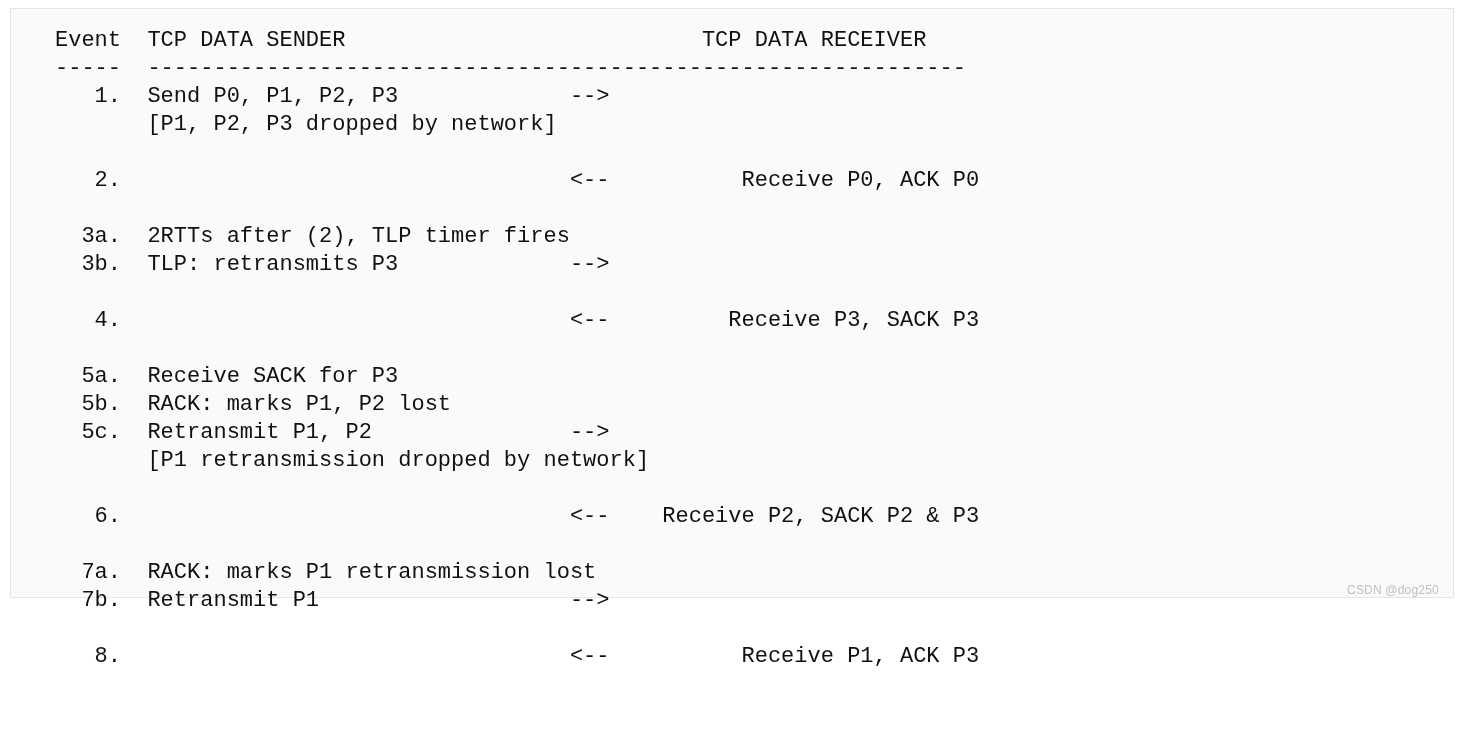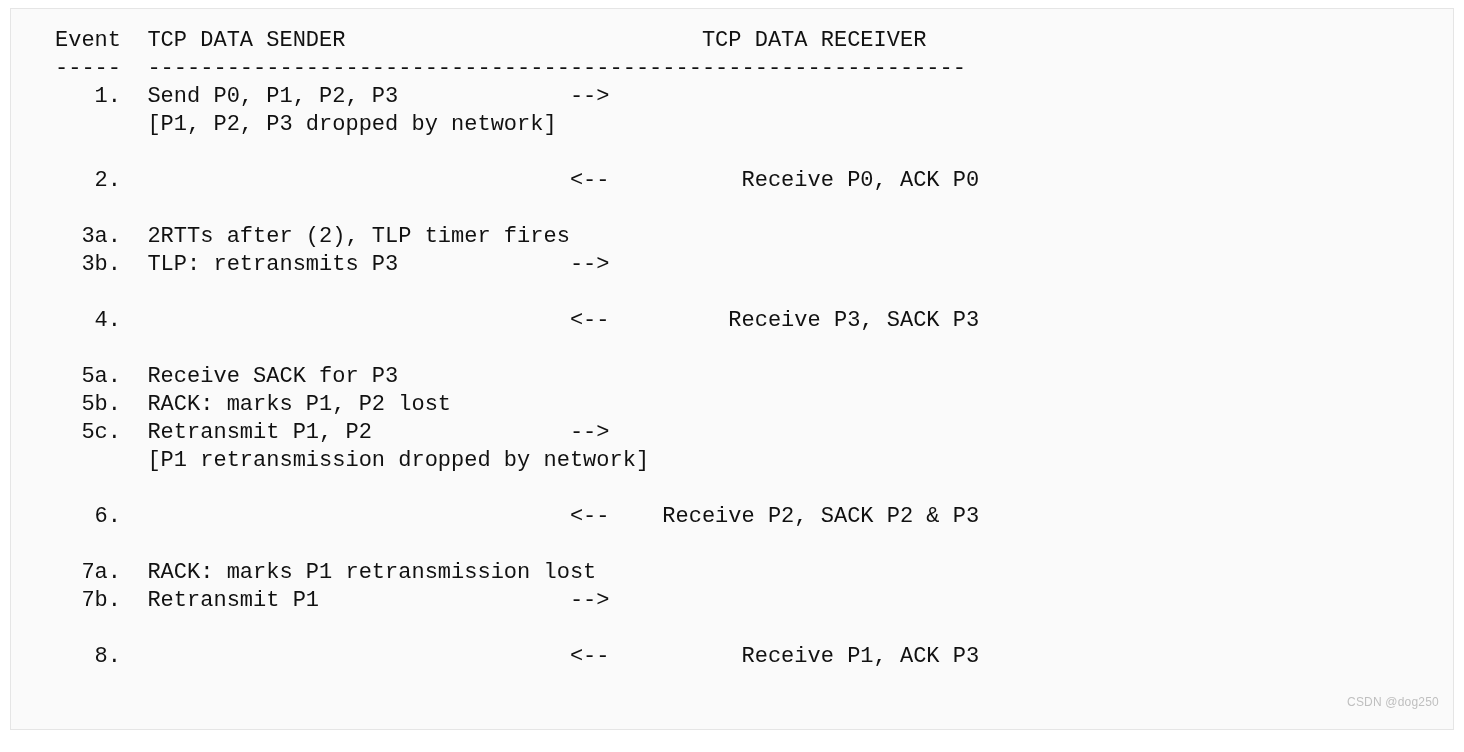--- a/index.html
+++ b/index.html
@@ -9,37 +9,37 @@
     width: 1464px;
     height: 752px;
     overflow: hidden;
     font-family: "SFMono-Regular", "Menlo", "Consolas", "Liberation Mono", monospace;
   }
   .frame {
     box-sizing: border-box;
     margin: 8px 10px 0 10px;
     border: 1px solid #e5e5e5;
     background: #fafafa;
-    height: 722px;
+    height: 590px;
     padding: 18px 28px 16px 44px;
     position: relative;
   }
   pre {
     margin: 0;
     font-family: inherit;
     font-size: 22px;
     line-height: 28px;
     letter-spacing: 0px;
     white-space: pre;
     color: #111;
   }
   .watermark {
     position: absolute;
     right: 14px;
-    bottom: 20px;
+    bottom: 0;
     font-family: Arial, sans-serif;
     font-size: 12px;
     color: #bfbfbf;
     letter-spacing: 0.2px;
   }
 </style>
 </head>
 <body>
 
 <div class="frame">

